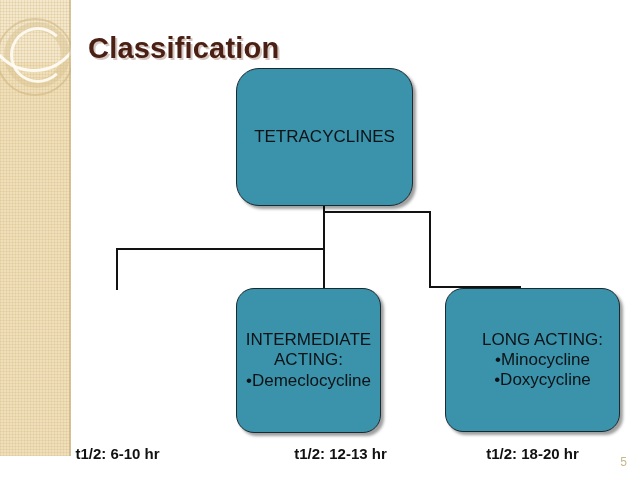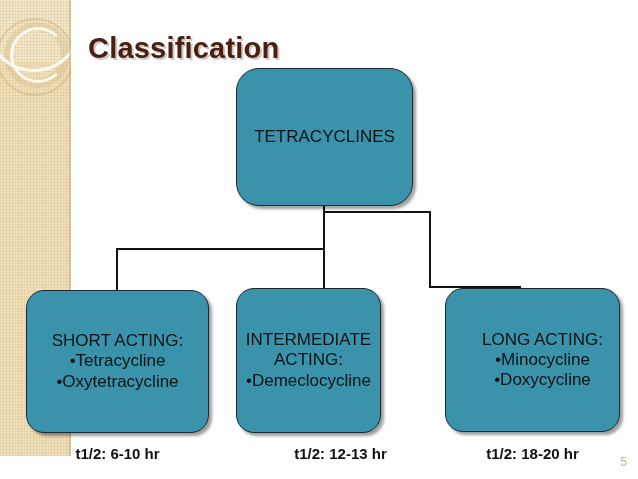--- a/index.html
+++ b/index.html
@@ -183,27 +183,20 @@
   <div class="line" style="left:323px; top:211px; width:108px; height:2px;"></div>
   <div class="line" style="left:429px; top:211px; width:2px; height:77px;"></div>
   <div class="line" style="left:429px; top:286px; width:92px; height:2px;"></div>
 
   <div class="node" id="node-root">
     <div class="lines">
       <div>TETRACYCLINES</div>
     </div>
   </div>
 
-  <div class="node" id="node-short">
-    <div class="lines">
-      <div>SHORT ACTING:</div>
-      <div>•Tetracycline</div>
-      <div>•Oxytetracycline</div>
-    </div>
-  </div>
 
   <div class="node" id="node-intermediate">
     <div class="lines">
       <div>INTERMEDIATE</div>
       <div>ACTING:</div>
       <div>•Demeclocycline</div>
     </div>
   </div>
 
   <div class="node" id="node-long">

